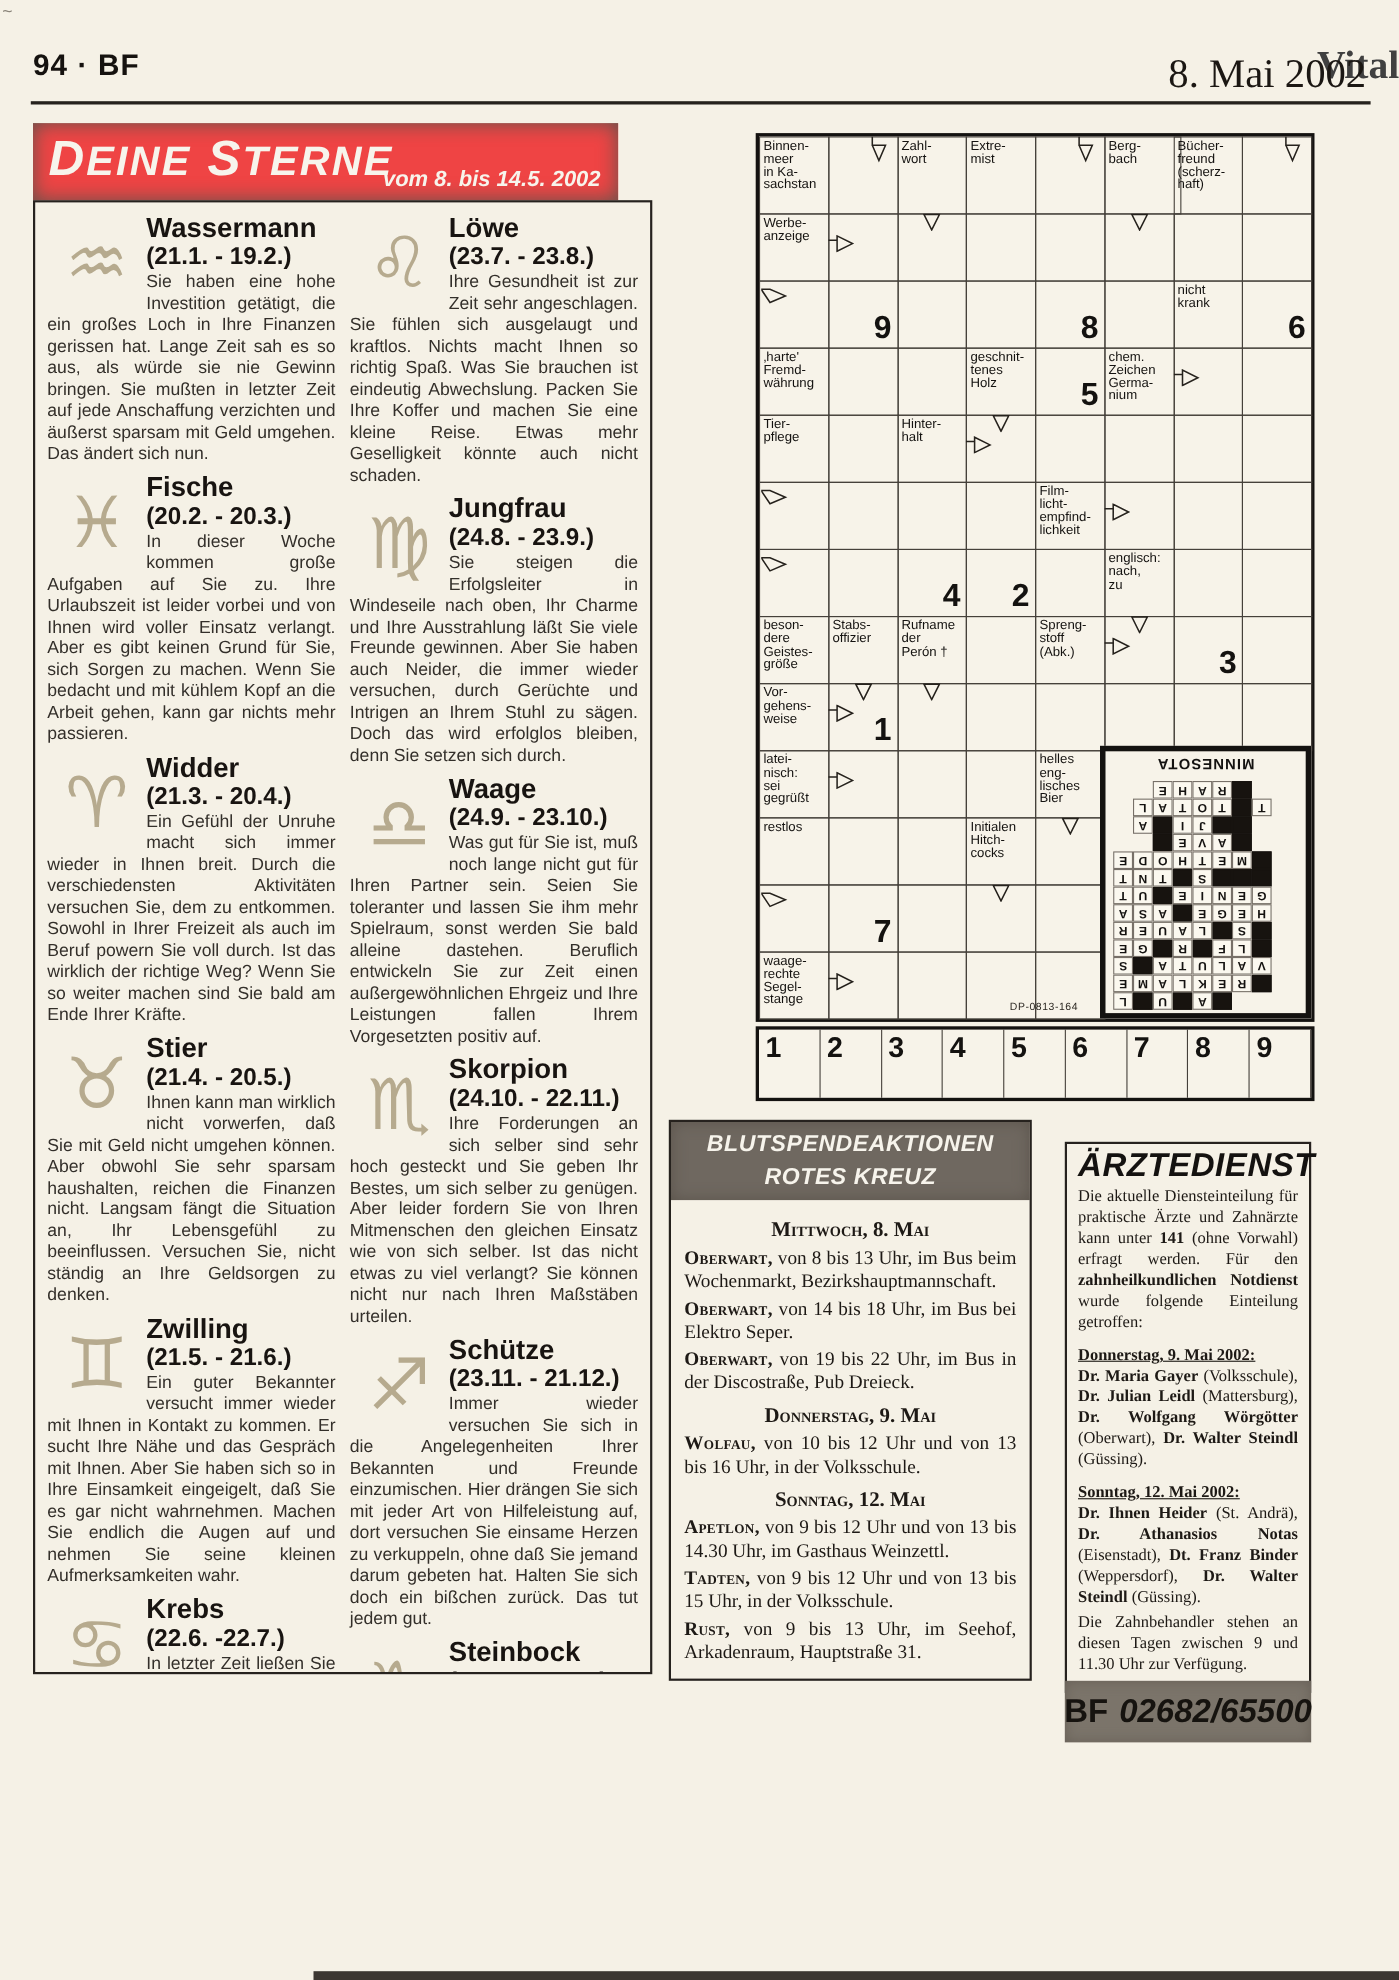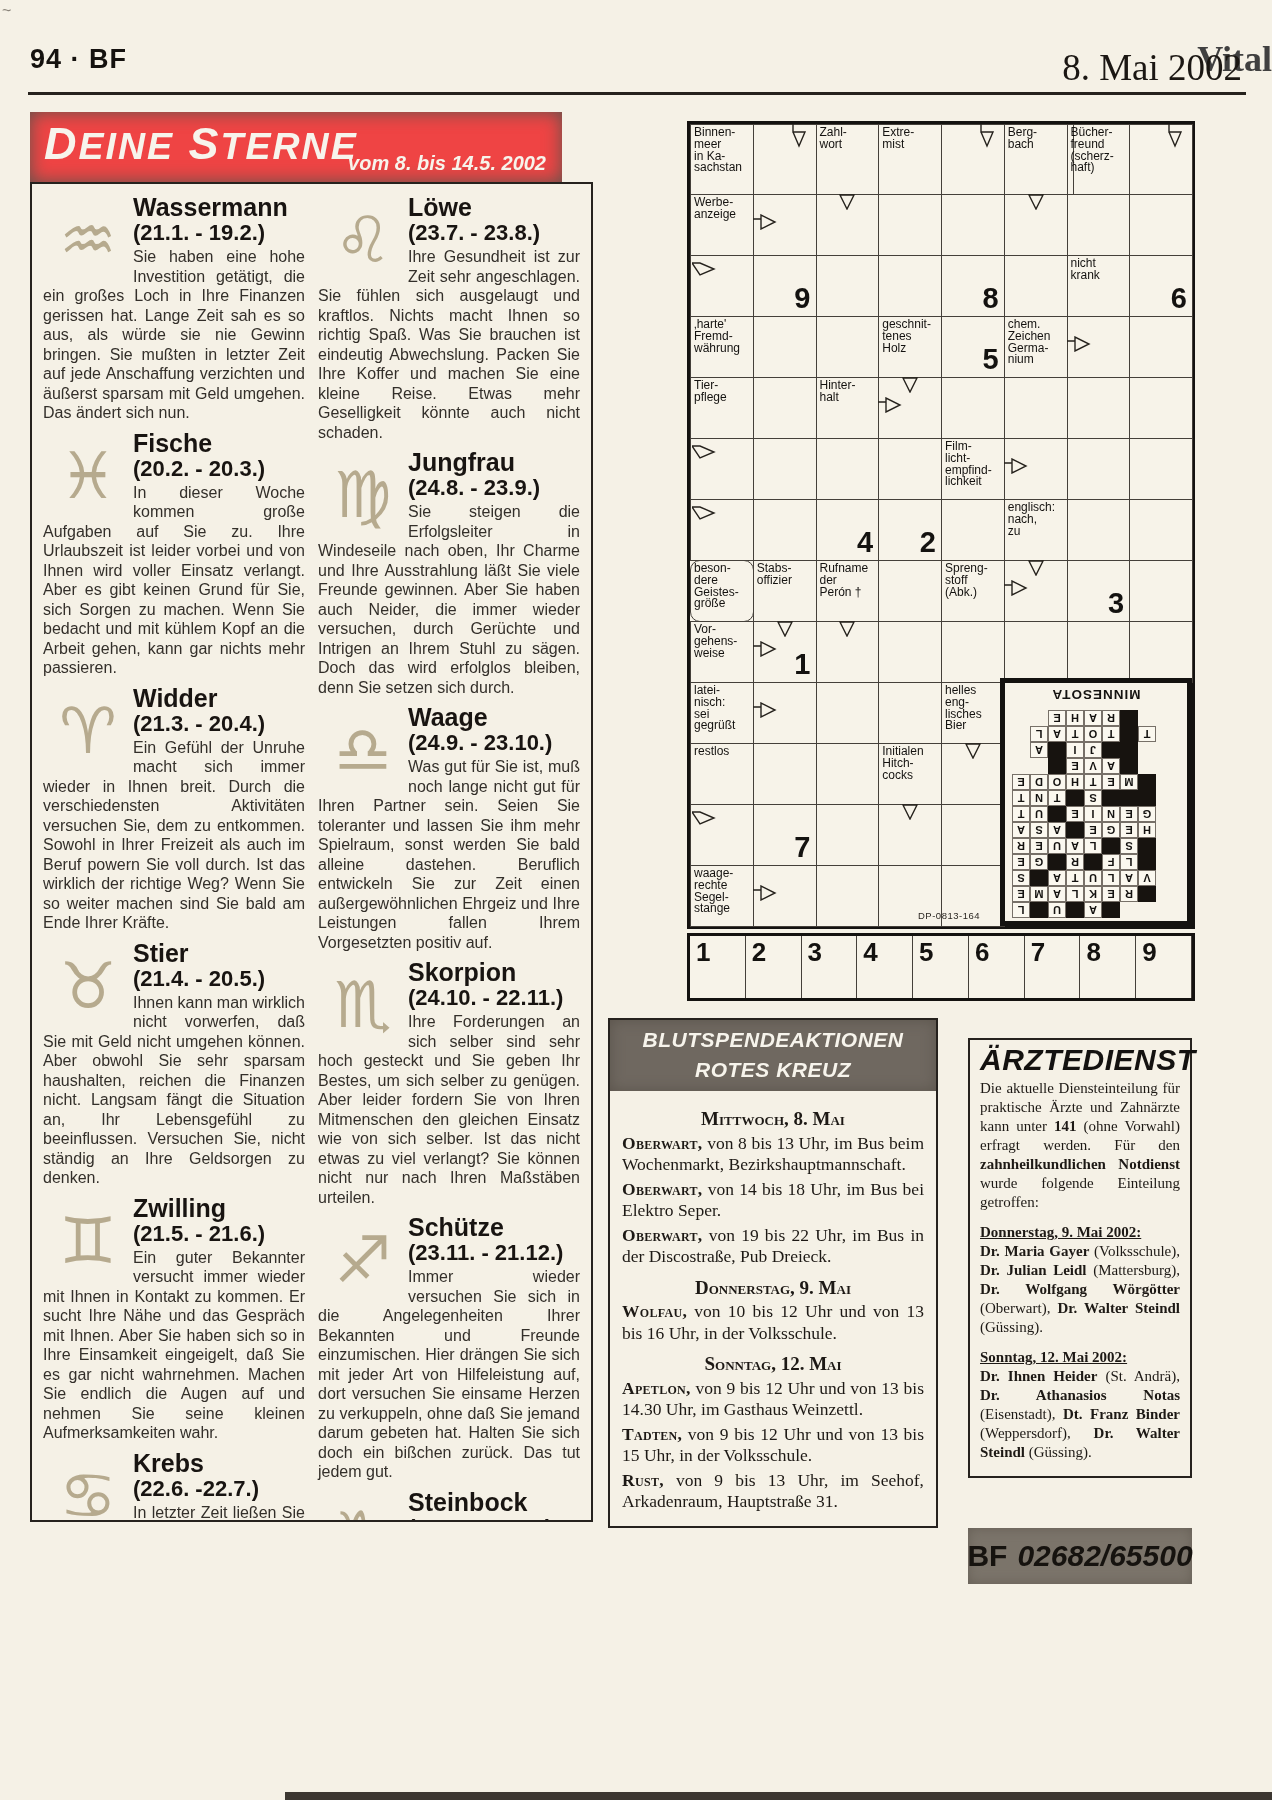--- a/index.html
+++ b/index.html
@@ -341,21 +341,21 @@
       <span class="cw-num">2</span>
     </div>
     <div class="cw-cell" style="left: 251px; top: 375px; width: 63.75px; height: 62px;"></div>
     <div class="cw-cell" style="left: 313.75px; top: 375px; width: 63.75px; height: 62px;">
       <div class="cw-clue">englisch:
 nach,
 zu</div>
     </div>
     <div class="cw-cell" style="left: 376.5px; top: 375px; width: 63.75px; height: 62px;"></div>
     <div class="cw-cell" style="left: 439.25px; top: 375px; width: 63.75px; height: 62px;"></div>
-    <div class="cw-cell" style="left: 0px; top: 436px; width: 63.75px; height: 62px; border-radius: 10px;">
+    <div class="cw-cell" style="left: 0px; top: 436px; width: 63.75px; height: 62px;">
       <div class="cw-clue">beson-
 dere
 Geistes-
 größe</div>
     </div>
     <div class="cw-cell" style="left: 62.75px; top: 436px; width: 63.75px; height: 62px;">
       <div class="cw-clue">Stabs-
 offizier</div>
     </div>
     <div class="cw-cell" style="left: 125.5px; top: 436px; width: 63.75px; height: 62px;">
@@ -538,20 +538,21 @@
 </div>
 
 <div class="arzt-box">
   <div class="arzt-title">ÄRZTEDIENST</div>
   <div id="arzt-content">
       <p><span>Die aktuelle Diensteinteilung für praktische Ärzte und Zahnärzte kann unter </span><span class="b">141</span><span> (ohne Vorwahl) erfragt werden. Für den </span><span class="b">zahnheilkundlichen Notdienst</span><span> wurde folgende Einteilung getroffen:</span></p>
       <div class="arzt-day">Donnerstag, 9. Mai 2002:</div>
       <p><span class="b">Dr. Maria Gayer</span><span> (Volksschule), </span><span class="b">Dr. Julian Leidl</span><span> (Mattersburg), </span><span class="b">Dr. Wolfgang Wörgötter</span><span> (Oberwart), </span><span class="b">Dr. Walter Steindl</span><span> (Güssing).</span></p>
       <div class="arzt-day">Sonntag, 12. Mai 2002:</div>
       <p><span class="b">Dr. Ihnen Heider</span><span> (St. Andrä), </span><span class="b">Dr. Athanasios Notas</span><span> (Eisenstadt), </span><span class="b">Dt. Franz Binder</span><span> (Weppersdorf), </span><span class="b">Dr. Walter Steindl</span><span> (Güssing).</span></p>
+      <p class="arzt-footer">Die Zahnbehandler stehen an diesen Tagen zwischen 9 und 11.30 Uhr zur Verfügung.</p>
     </div>
 </div>
 
 <div class="phone-box">
   <span class="phone-prefix">BF</span>
   <span class="phone-number">02682/65500</span>
 </div>
 
 <div class="bottom-scan-bar"></div>
 

